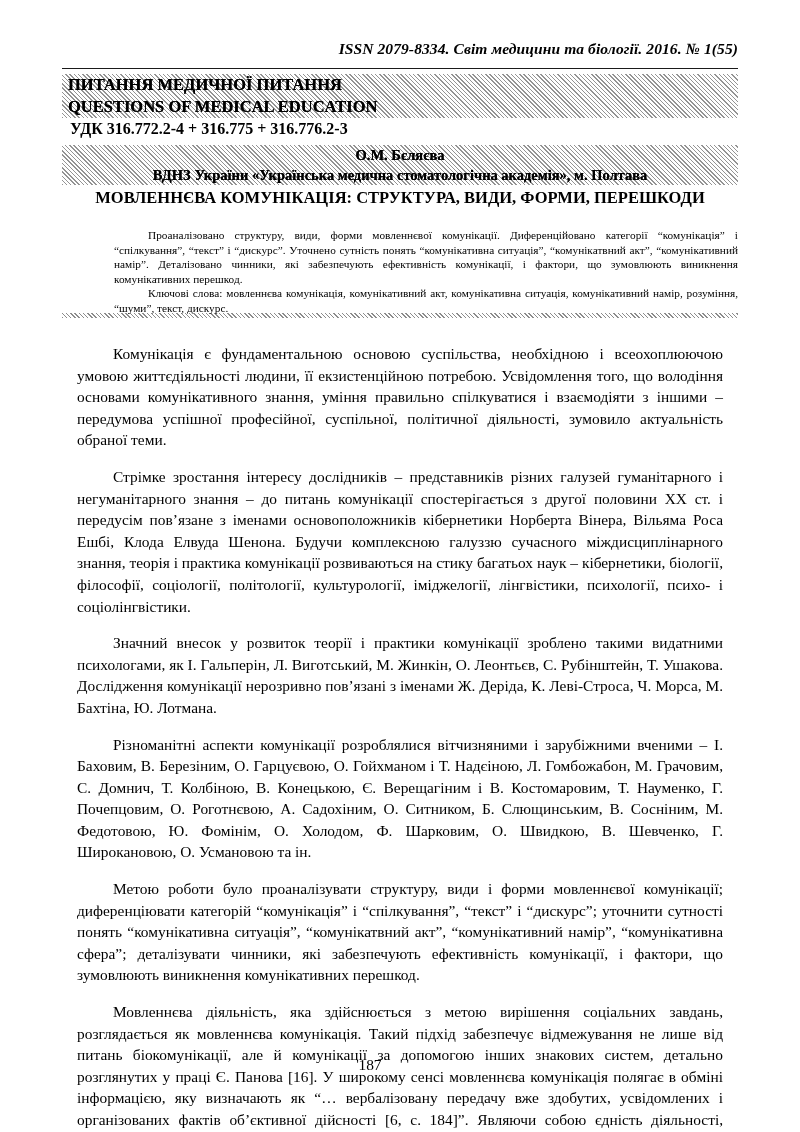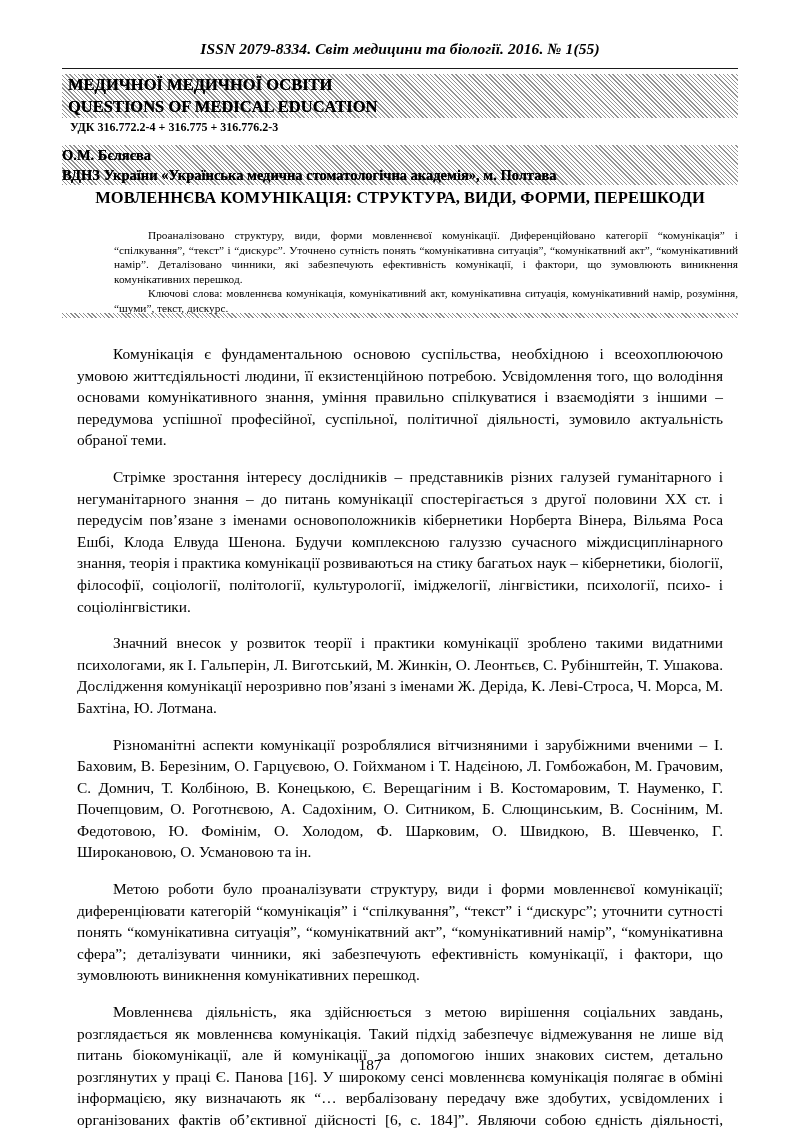--- a/index.html
+++ b/index.html
@@ -23,21 +23,21 @@
     box-sizing: border-box;
     padding: 0;
   }
 
   
   .runhead {
     position: absolute;
     top: 40px;
     left: 62px;
     right: 62px;
-    text-align: center;
+    text-align: right;
     font-style: italic;
     font-weight: bold;
     font-size: 15.5px;
     letter-spacing: 0.1px;
     white-space: nowrap;
   }
   .runhead-rule {
     position: absolute;
     top: 68px;
     left: 62px;
@@ -76,32 +76,33 @@
   }
   .ban-left  { text-align: left; }
   .ban-right { text-align: left; }
 
   
   .udc {
     position: absolute;
     top: 120px;
     left: 70px;
     font-weight: bold;
-    font-size: 12px;
+    font-size: 16px;
     white-space: nowrap;
   }
 
   
   .author-banner {
     position: absolute;
     top: 145px;
     left: 62px;
     right: 62px;
     height: 40px;
     box-sizing: border-box;
+    text-align: center;
   }
   .author-banner .ab-line {
     font-weight: bold;
     font-size: 14.5px;
     line-height: 20px;
     white-space: nowrap;
     text-shadow: 0 0 0.4px rgba(0,0,0,0.9);
   }
 
   
@@ -182,21 +183,21 @@
 </style>
 </head>
 <body>
 
 <div class="page">
 
   <div class="runhead">ISSN 2079-8334. Світ медицини та біології. 2016. № 1(55)</div>
   <div class="runhead-rule"></div>
 
   <div class="banner-section hatch">
-    <div class="ban-line ban-left">МЕДИЧНОЇ МЕДИЧНОЇ ОСВІТИ</div>
+    <div class="ban-line ban-left">ПИТАННЯ МЕДИЧНОЇ ПИТАННЯ</div>
     <div class="ban-line ban-right">QUESTIONS OF MEDICAL EDUCATION</div>
   </div>
 
   <div class="udc">УДК  316.772.2-4 + 316.775 + 316.776.2-3</div>
 
   <div class="author-banner hatch">
     <div class="ab-line">О.М. Бєляєва</div>
     <div class="ab-line">ВДНЗ України «Українська медична стоматологічна академія», м. Полтава</div>
   </div>
 

